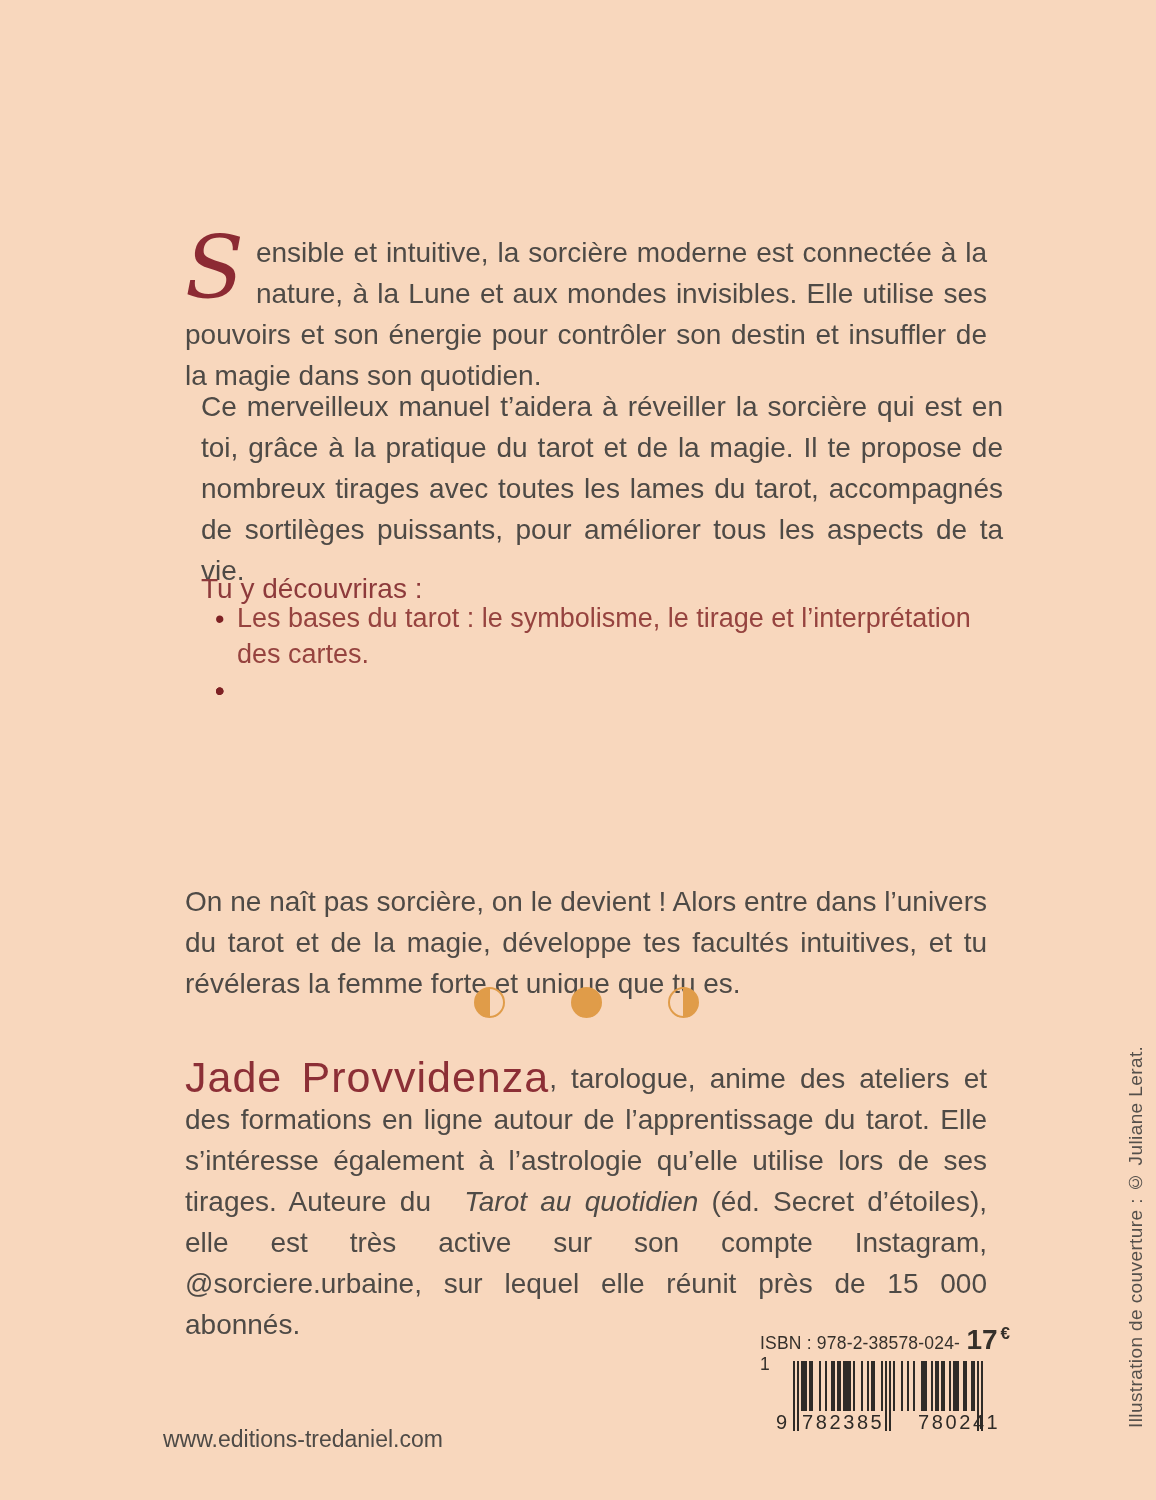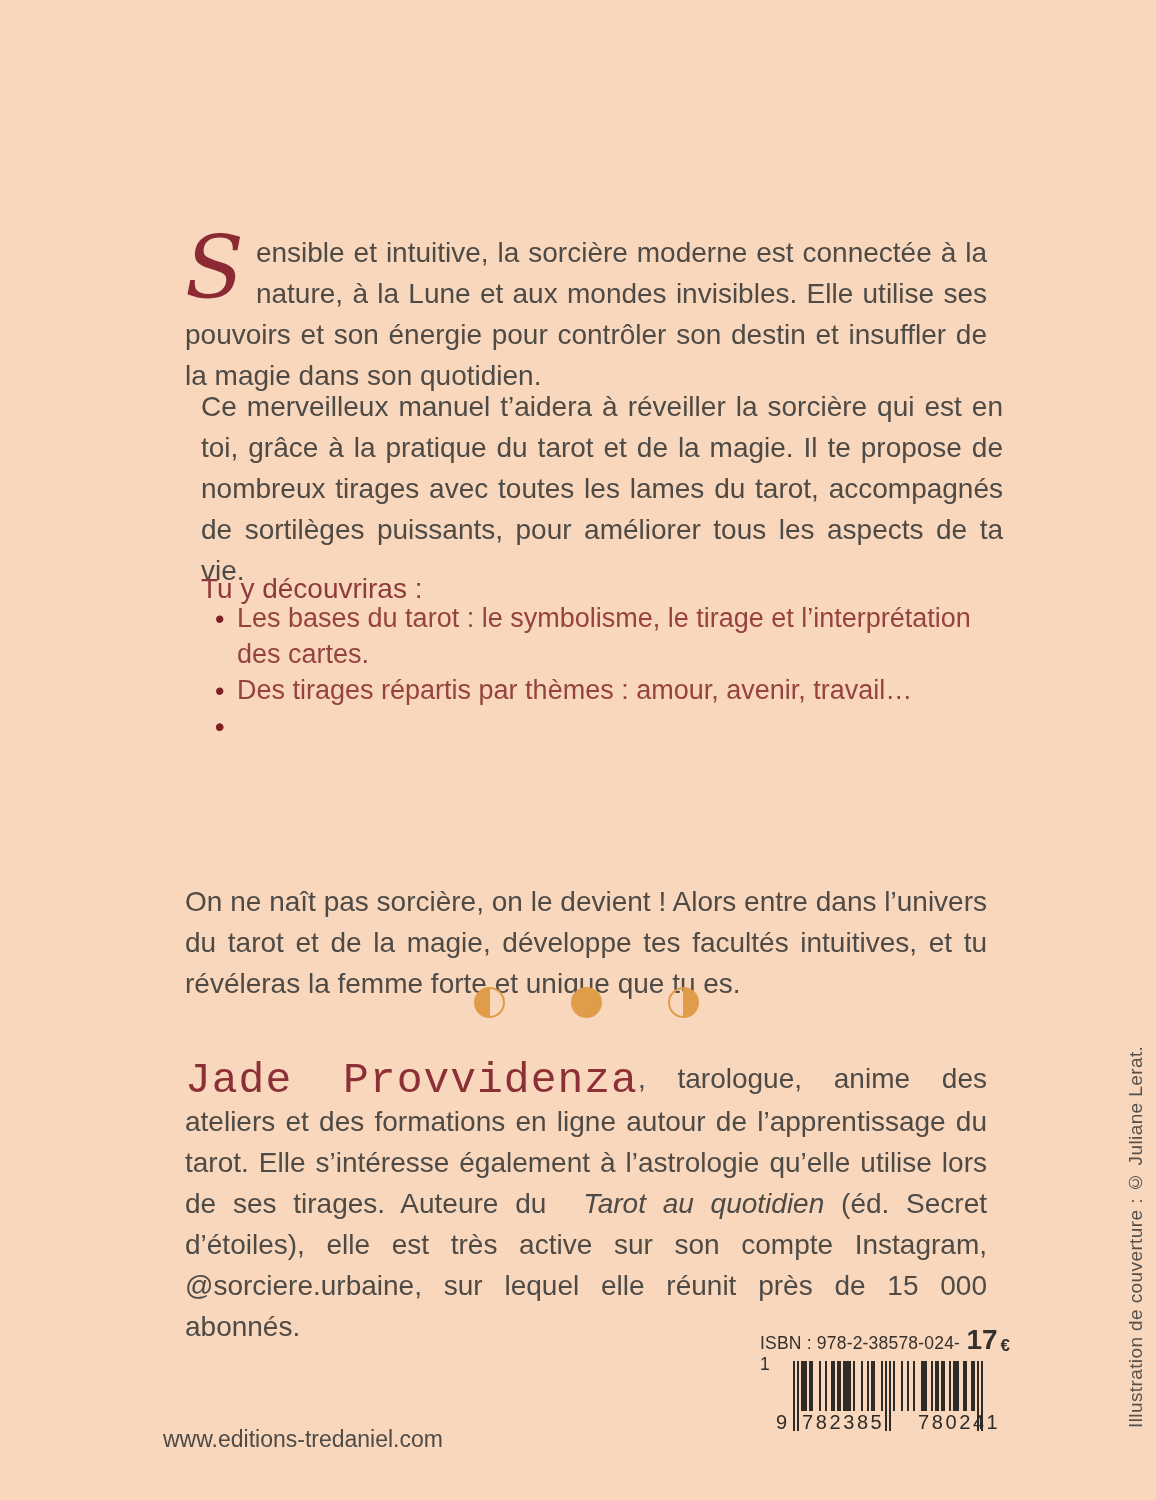--- a/index.html
+++ b/index.html
@@ -71,40 +71,40 @@
   .moon.left-half  { background: linear-gradient(90deg, #e09c49 0 50%, rgba(0,0,0,0) 50%); }
   .moon.full       { background: #e09c49; }
   .moon.right-half { background: linear-gradient(90deg, rgba(0,0,0,0) 0 50%, #e09c49 50%); }
   .author-par {
     font-size: 28px;
     line-height: 41px;
     text-align: justify;
     margin: 0;
   }
   .author-name {
-    font-family: Liberation Mono, monospace;
+    font-family: Liberation Sans, sans-serif;
     font-size: 43px;
     line-height: 0.9;
     color: #8c2f36;
     letter-spacing: 1px;
     vertical-align: -4px;
   }
   .book-title { font-style: italic; margin-left: 20px; }
   .isbn-row {
     position: absolute;
     left: 760px;
     top: 1324px;
     width: 250px;
     display: flex;
     justify-content: flex-end;
     align-items: baseline;
     color: #35302b;
   }
   .isbn-label { font-size: 17.5px; letter-spacing: 0.2px; }
-  .price { display: flex; align-items: flex-end; }
+  .price { display: flex; align-items: flex-start; }
   .price-number { font-size: 28px; font-weight: bold; }
   .price-currency { font-size: 17px; margin-left: 3px; font-weight: bold; }
   .barcode {
     position: absolute;
     left: 793px;
     top: 1361px;
     width: 194px;
     height: 84px;
   }
   .barcode svg { position: absolute; left: 0; top: 0; }
@@ -154,21 +154,20 @@
 
   <p class="col list-heading" style="top:552px;">Tu y découvriras :</p>
 
   <ul class="col discover" style="top:600px;">
     <li>
       <span class="bullet">•</span>
       <span>Les bases du tarot : le symbolisme, le tirage et l’interprétation des cartes.</span>
     </li>
     <li>
       <span class="bullet">•</span>
-      <span>Des tirages répartis par thèmes : amour, avenir, travail…</span>
     </li>
     <li>
       <span class="bullet">•</span>
     </li>
     <li>
       <span class="bullet">•</span>
     </li>
   </ul>
 
   <p class="col body-par" style="top:881px;">

